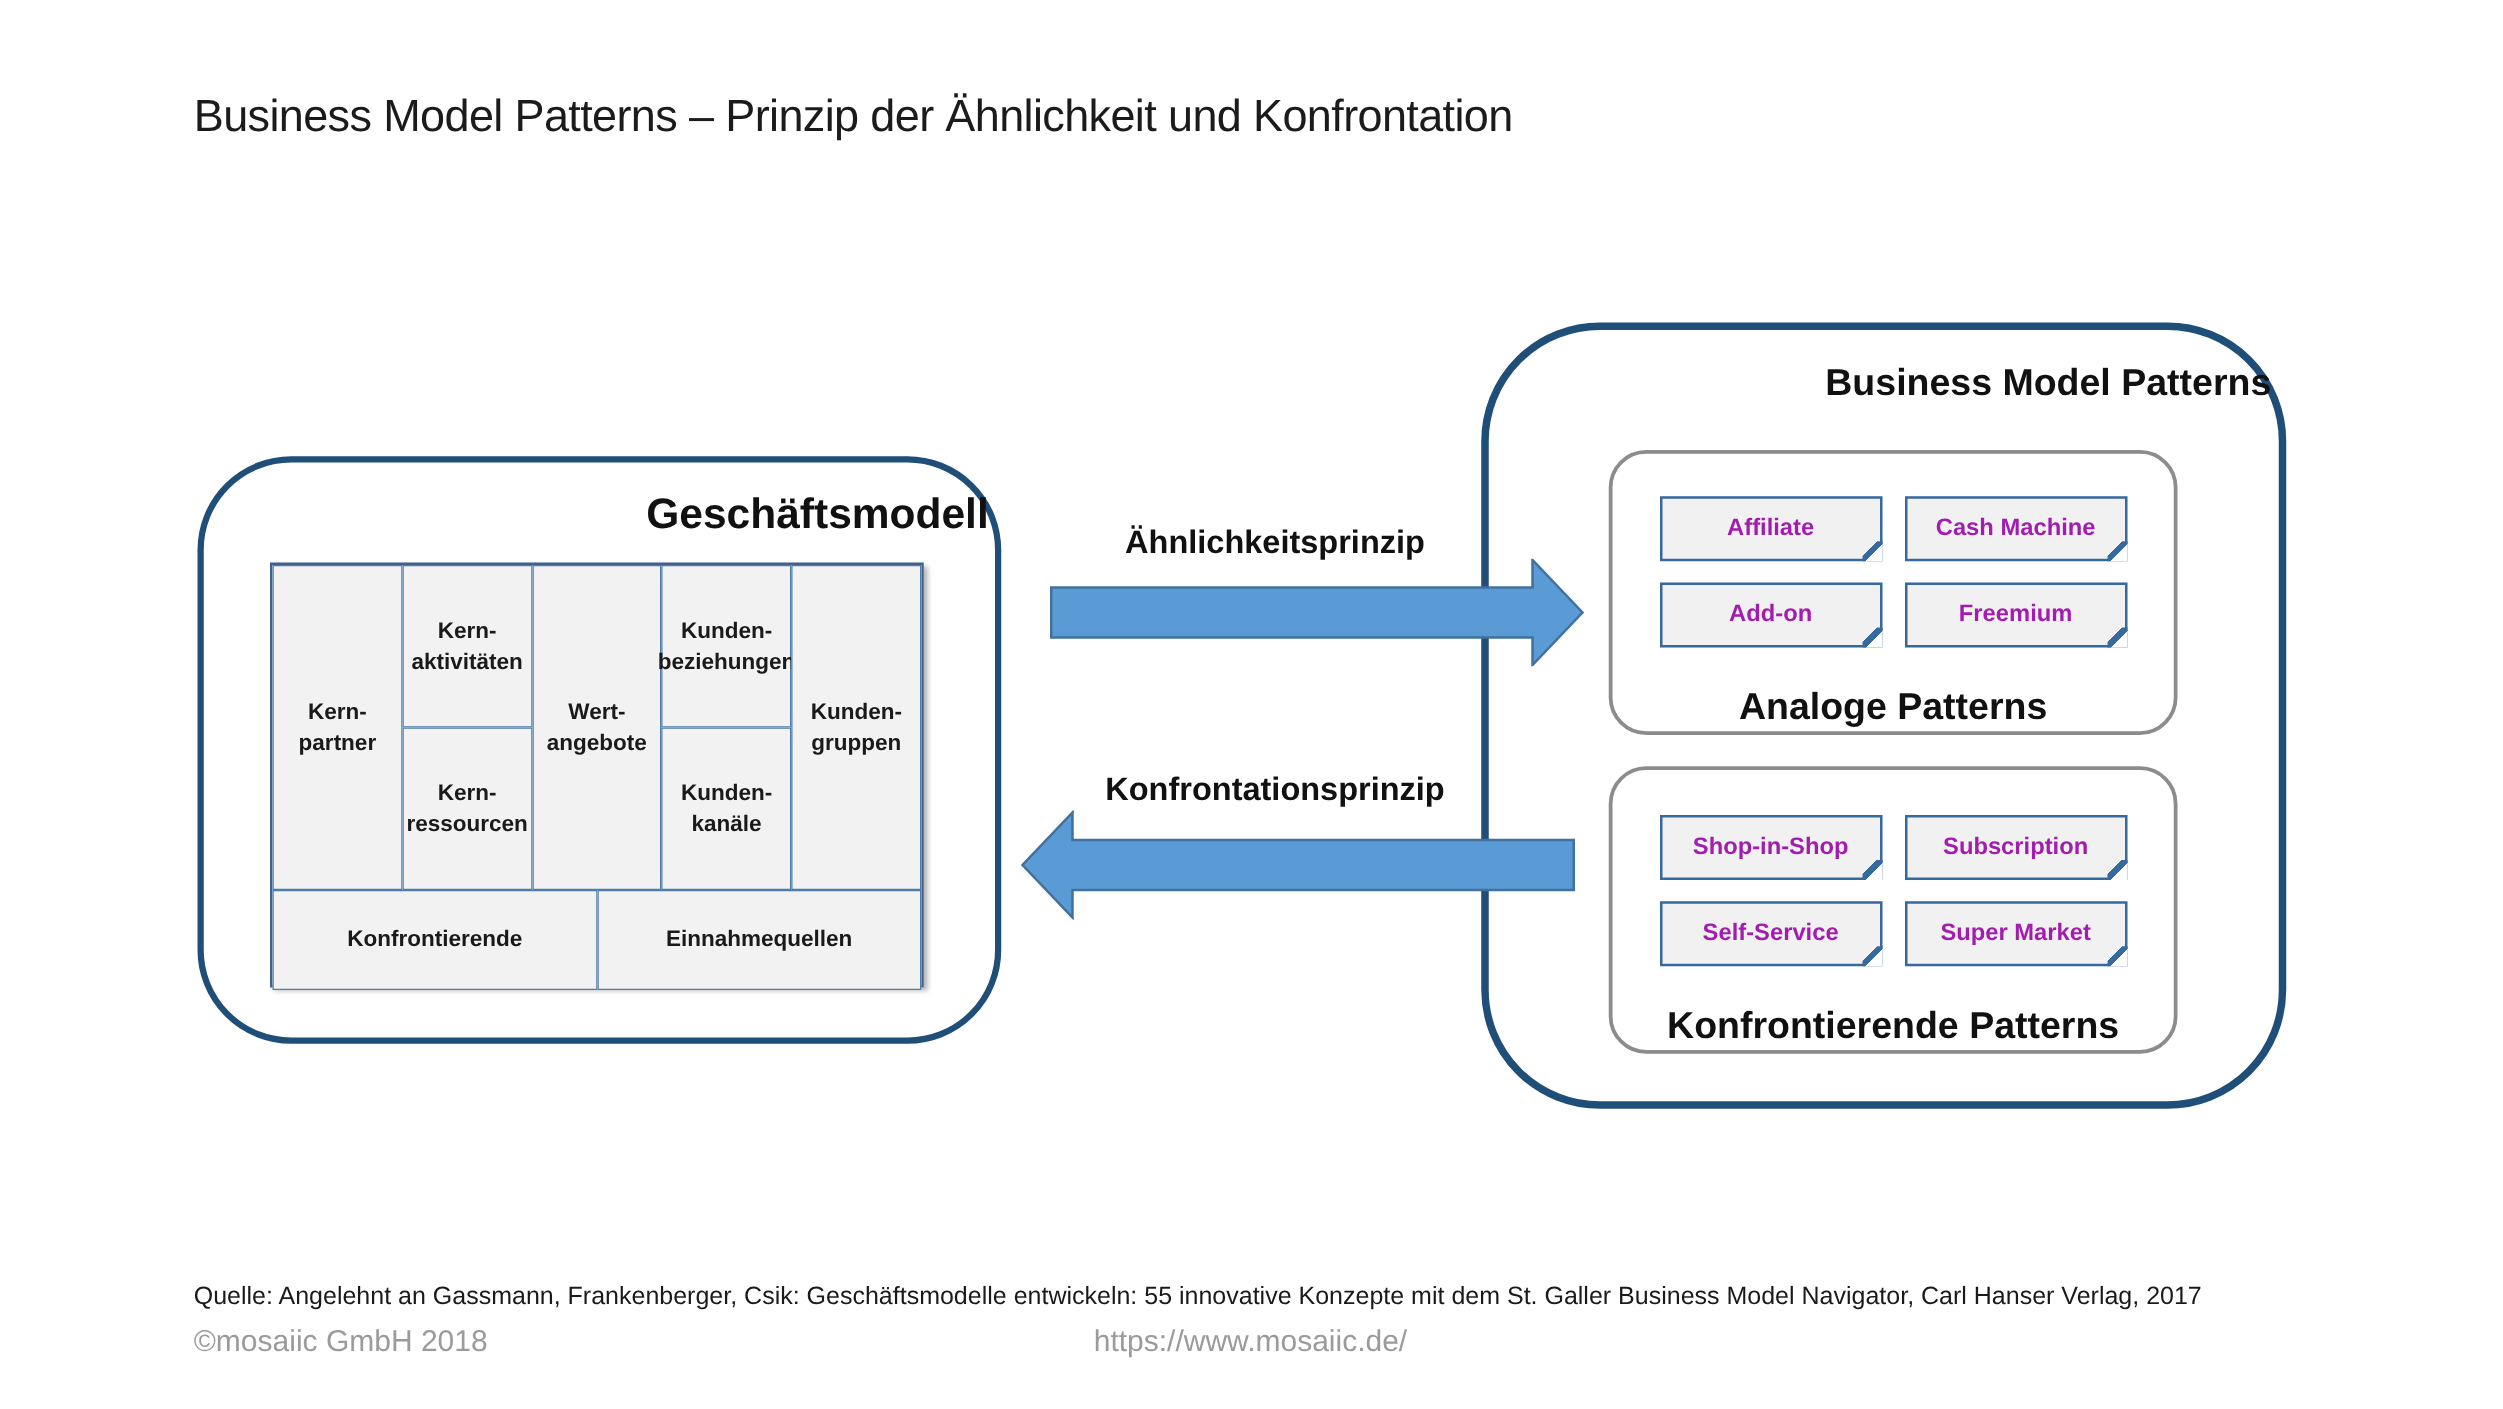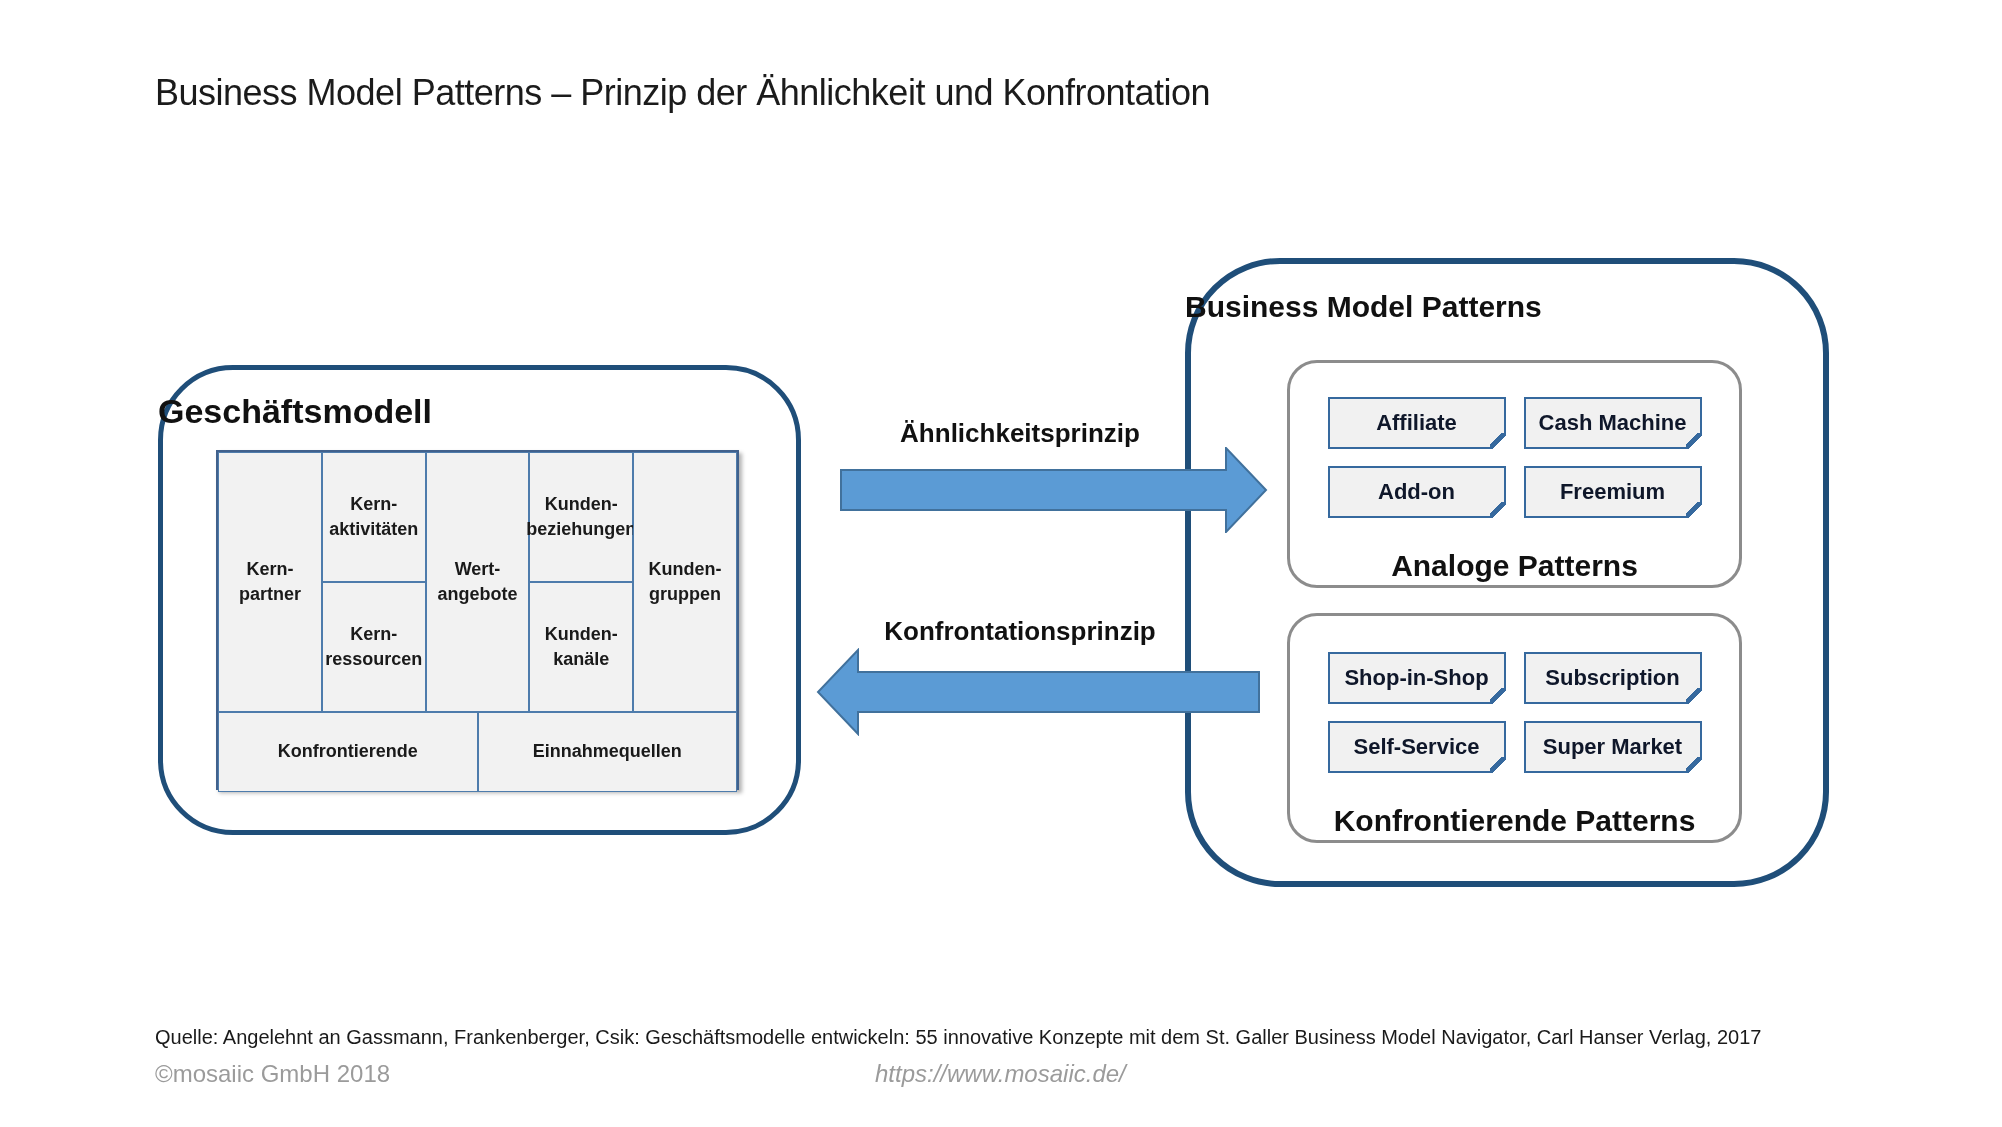--- a/index.html
+++ b/index.html
@@ -12,21 +12,21 @@
   
   .slide-title{
     left:155px;top:72px;width:1600px;
     font-size:36px;font-weight:300;letter-spacing:-0.5px;color:#1b1b1b;white-space:nowrap;
   }
 
   
   .panel{border:5px solid #1F4E79;border-radius:75px;background:#ffffff;}
   .panel-left{left:158px;top:365px;width:633px;height:460px;}
   .panel-right{left:1185px;top:258px;width:632px;height:617px;border-width:6px;border-radius:95px;}
-  .panel-title{font-weight:bold;text-align:left;color:#111;}
+  .panel-title{font-weight:bold;text-align:right;color:#111;}
   .panel-left-title{left:158px;top:392px;width:633px;font-size:34px;}
   .panel-right-title{left:1185px;top:290px;width:632px;font-size:30px;}
 
   
   .bm-grid{
     left:216px;top:450px;width:523px;height:340px;
     display:grid;grid-template-columns:repeat(10,1fr);grid-template-rows:130px 130px 80px;
     border:2px solid #41618C;box-sizing:border-box;
     box-shadow:3px 3px 4px rgba(0,0,0,0.30);
     background:#F2F2F2;
@@ -62,28 +62,28 @@
   .card-row{display:flex;gap:18px;margin-bottom:17px;}
   .pcard{
     position:relative;width:178px;height:52px;box-sizing:border-box;
     background:#F1F1F1;border:2px solid #36699E;
     display:flex;align-items:center;justify-content:center;
   }
   .pcard::after{ 
     content:"";position:absolute;right:-2px;bottom:-2px;width:16px;height:16px;
     background:linear-gradient(to top left,#ffffff 0 42%,#36699E 42% 64%,rgba(0,0,0,0) 64%);
   }
-  .pcard-label{font-size:22px;font-weight:bold;color:#0f172a;}
+  .pcard-label{font-size:19px;font-weight:bold;color:#a21caf;}
   .group-caption{font-size:30px;font-weight:bold;color:#111;margin-top:14px;text-align:center;}
 
   
   .source-line{left:155px;top:1026px;width:1750px;font-size:20px;color:#1a1a1a;}
   .footer-gray{font-size:24px;color:#9b9b9b;}
   .copyright{left:155px;top:1060px;}
-  .site-url{left:875px;top:1060px;font-style:italic;}
+  .site-url{left:875px;top:1060px;}
 </style>
 </head>
 <body>
 
 <div class="stage">
 
   <div class="abs slide-title">Business Model Patterns – Prinzip der Ähnlichkeit und Konfrontation</div>
 
   <div class="abs panel panel-left"></div>
   <div class="abs panel-title panel-left-title">Geschäftsmodell</div>

